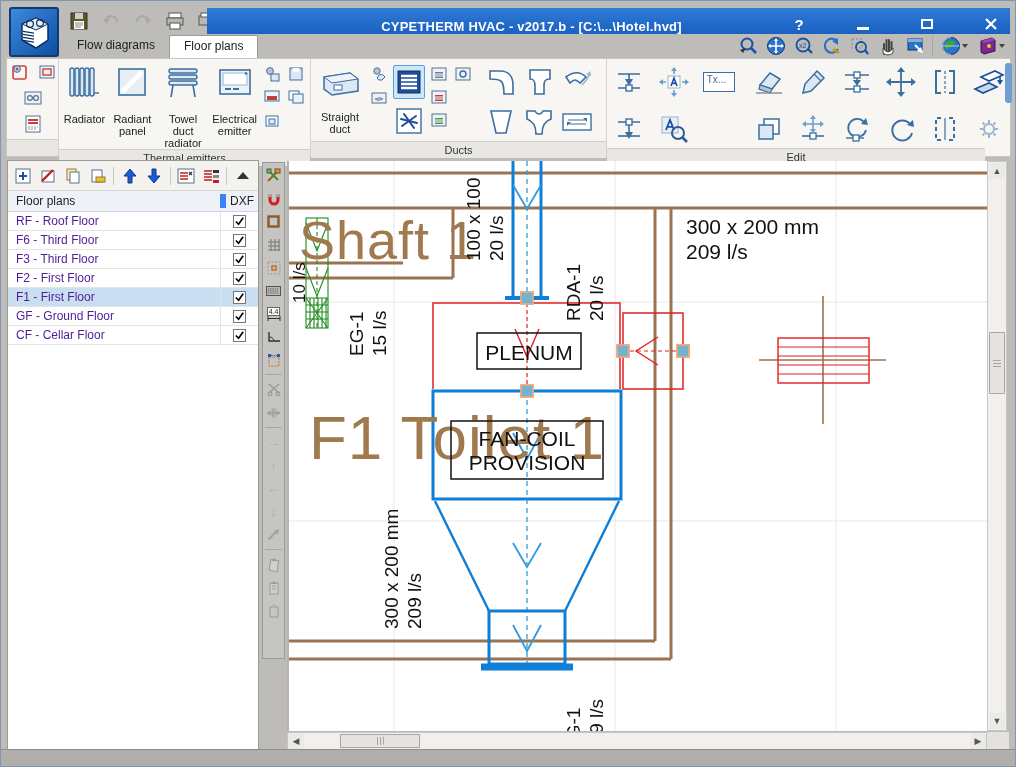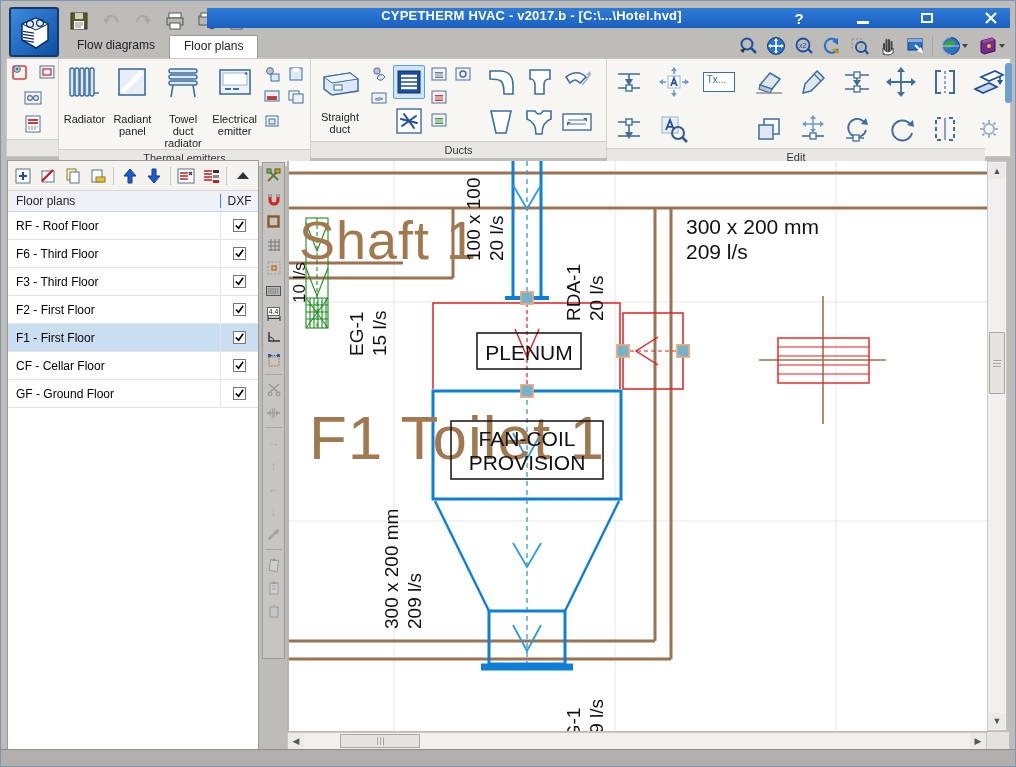--- a/index.html
+++ b/index.html
@@ -7,22 +7,22 @@
   body {
     position:relative; font-family:"Liberation Sans", sans-serif;
     background:#bdbcb8; overflow:hidden; border:1px solid #7d96b4;
   }
   
   #logo { position:absolute; left:8px; top:6px; width:50px; height:50px;
     background:linear-gradient(135deg,#3c8ade,#0d4fa4); border:2px solid #123a6e; border-radius:3px;
     display:flex; align-items:center; justify-content:center; }
   #quickbar { position:absolute; left:66px; top:8px; height:24px; display:flex; gap:8px; align-items:center; }
   .qbtn { width:24px; height:22px; display:flex; align-items:center; justify-content:center; }
-  #titlebar { position:absolute; left:206px; top:7px; right:5px; height:20px;
-    background:linear-gradient(#2f7bd8,#1a60c0); display:flex; align-items:flex-start; padding:0 6px;gap:32px; }
+  #titlebar { position:absolute; left:206px; top:7px; right:5px; height:26px;
+    background:linear-gradient(#2f7bd8,#1a60c0); display:flex; align-items:flex-end; padding:0 6px;gap:32px; }
   #title-text { flex:1; text-align:center; color:#fff; font-weight:bold; font-size:13px; letter-spacing:.2px; }
   .wbtn { width:26px; height:20px; margin-left:6px; display:flex; align-items:center; justify-content:center;
     color:#fff; font-weight:bold; font-size:15px; cursor:default; }
   .wbtn .minbar { width:12px; height:3px; background:#fff; margin-top:8px; }
   .wbtn .maxbox { width:12px; height:10px; border:2px solid #fff; }
   
   #tabs { position:absolute; left:62px; top:34px; height:23px; display:flex; }
   .tab { padding:3px 14px 0 14px; font-size:12px; color:#222; height:23px; }
   .tab.active { background:#fff; border:1px solid #9a9a96; border-bottom:none; border-radius:2px 2px 0 0; }
   
@@ -49,22 +49,22 @@
   
   #left-panel { position:absolute; left:6px; top:159px; width:252px; height:591px;
     background:#fff; border:1px solid #9a9a96; }
   #lp-toolbar { height:30px; background:#f4f3f0; border-bottom:1px solid #d8d6d2;
     display:flex; align-items:center; gap:6px; padding:0 6px; }
   .lp-sep { width:1px; height:18px; background:#c9c7c3; }
   .lpbtn { width:20px; height:18px; display:flex; align-items:center; justify-content:center; }
   #lp-header { display:flex; height:21px; background:#eef2f8; border-bottom:1px solid #c9d4e2;
     font-size:12px; color:#222; align-items:center; }
   #lp-header .hname { flex:1; padding-left:8px; }
-  #lp-header .hdxf { width:38px; text-align:center; border-left:1px solid #3b82f6; }
-  .floor-row { display:flex; height:28px; align-items:center; border-bottom:1px solid #e4e4e2; font-size:12px; color:#000000; }
+  #lp-header .hdxf { width:38px; text-align:center; border-left:6px solid #3b82f6; }
+  .floor-row { display:flex; height:19px; align-items:center; border-bottom:1px solid #e4e4e2; font-size:12px; color:#4c1d95; }
   .floor-row.selected { background:#cadef2; }
   .floor-label { flex:1; padding-left:8px; }
   .floor-dxf { width:38px; display:flex; justify-content:center; border-left:1px solid #e4e4e2; height:100%; align-items:center; }
   .chk { width:13px; height:13px; border:1px solid #777; background:#fff; display:flex; align-items:center; justify-content:center; }
   
   #toolstrip { position:absolute; left:261px; top:161px; width:23px; height:497px;
     background:#c6c5c1; border:1px solid #9a9a96; display:flex; flex-direction:column;
     align-items:center; padding-top:4px; gap:6px; }
   .tsep { width:17px; height:1px; background:#a7a6a2; }
   .tico { width:17px; height:17px; display:flex; align-items:center; justify-content:center; font-size:13px; }
@@ -731,31 +731,31 @@
         <span class="floor-label">F1 - First Floor</span>
         <span class="floor-dxf">
           <span class="chk">
             <svg width="11" height="11" viewBox="0 0 12 12">
               <path d="M2,6 L5,9 L10,2" stroke="#000" stroke-width="1.8" fill="none"></path>
             </svg>
           </span>
         </span>
       </div>
       <div class="floor-row">
-        <span class="floor-label">CF - Cellar Floor</span>
+        <span class="floor-label">GF - Ground Floor</span>
         <span class="floor-dxf">
           <span class="chk">
             <svg width="11" height="11" viewBox="0 0 12 12">
               <path d="M2,6 L5,9 L10,2" stroke="#000" stroke-width="1.8" fill="none"></path>
             </svg>
           </span>
         </span>
       </div>
       <div class="floor-row">
-        <span class="floor-label">GF - Ground Floor</span>
+        <span class="floor-label">CF - Cellar Floor</span>
         <span class="floor-dxf">
           <span class="chk">
             <svg width="11" height="11" viewBox="0 0 12 12">
               <path d="M2,6 L5,9 L10,2" stroke="#000" stroke-width="1.8" fill="none"></path>
             </svg>
           </span>
         </span>
       </div>
     </div>
 </div>

